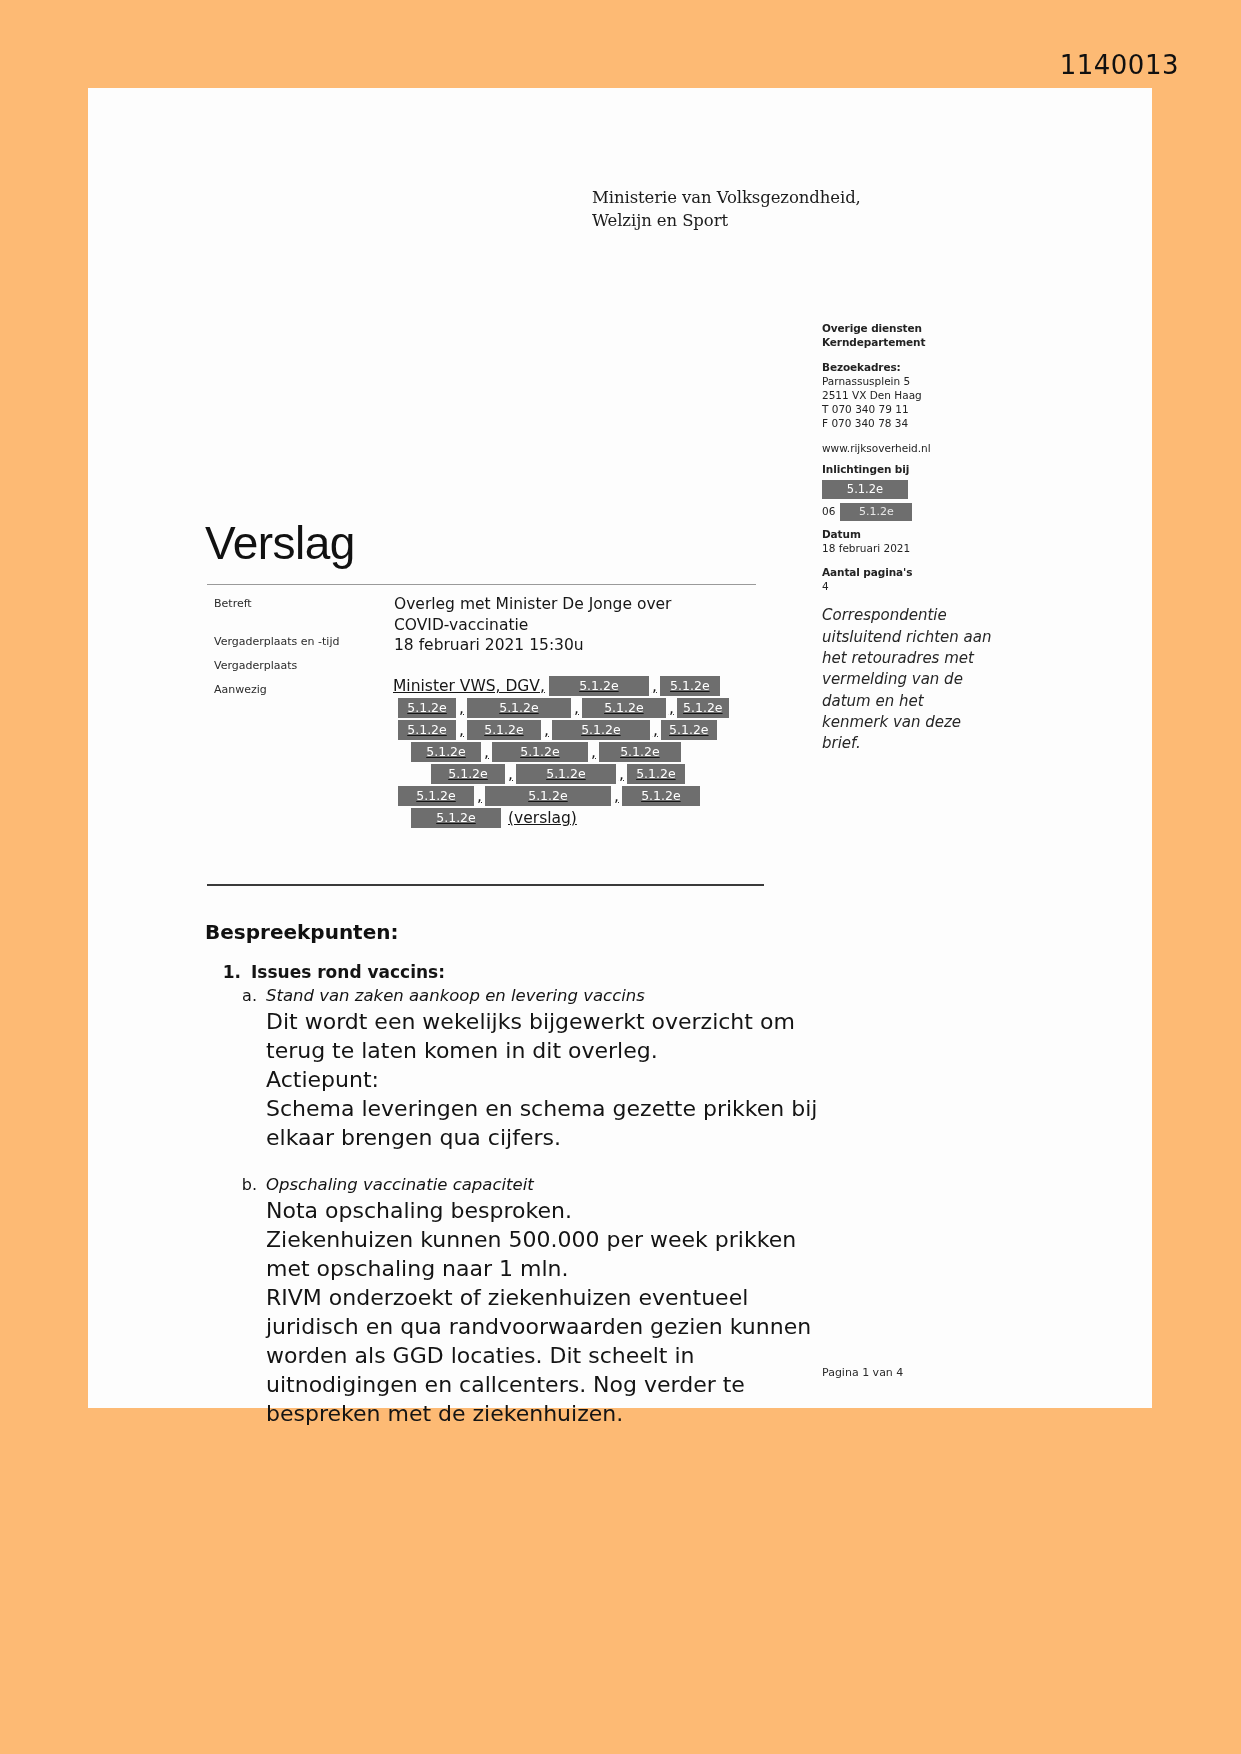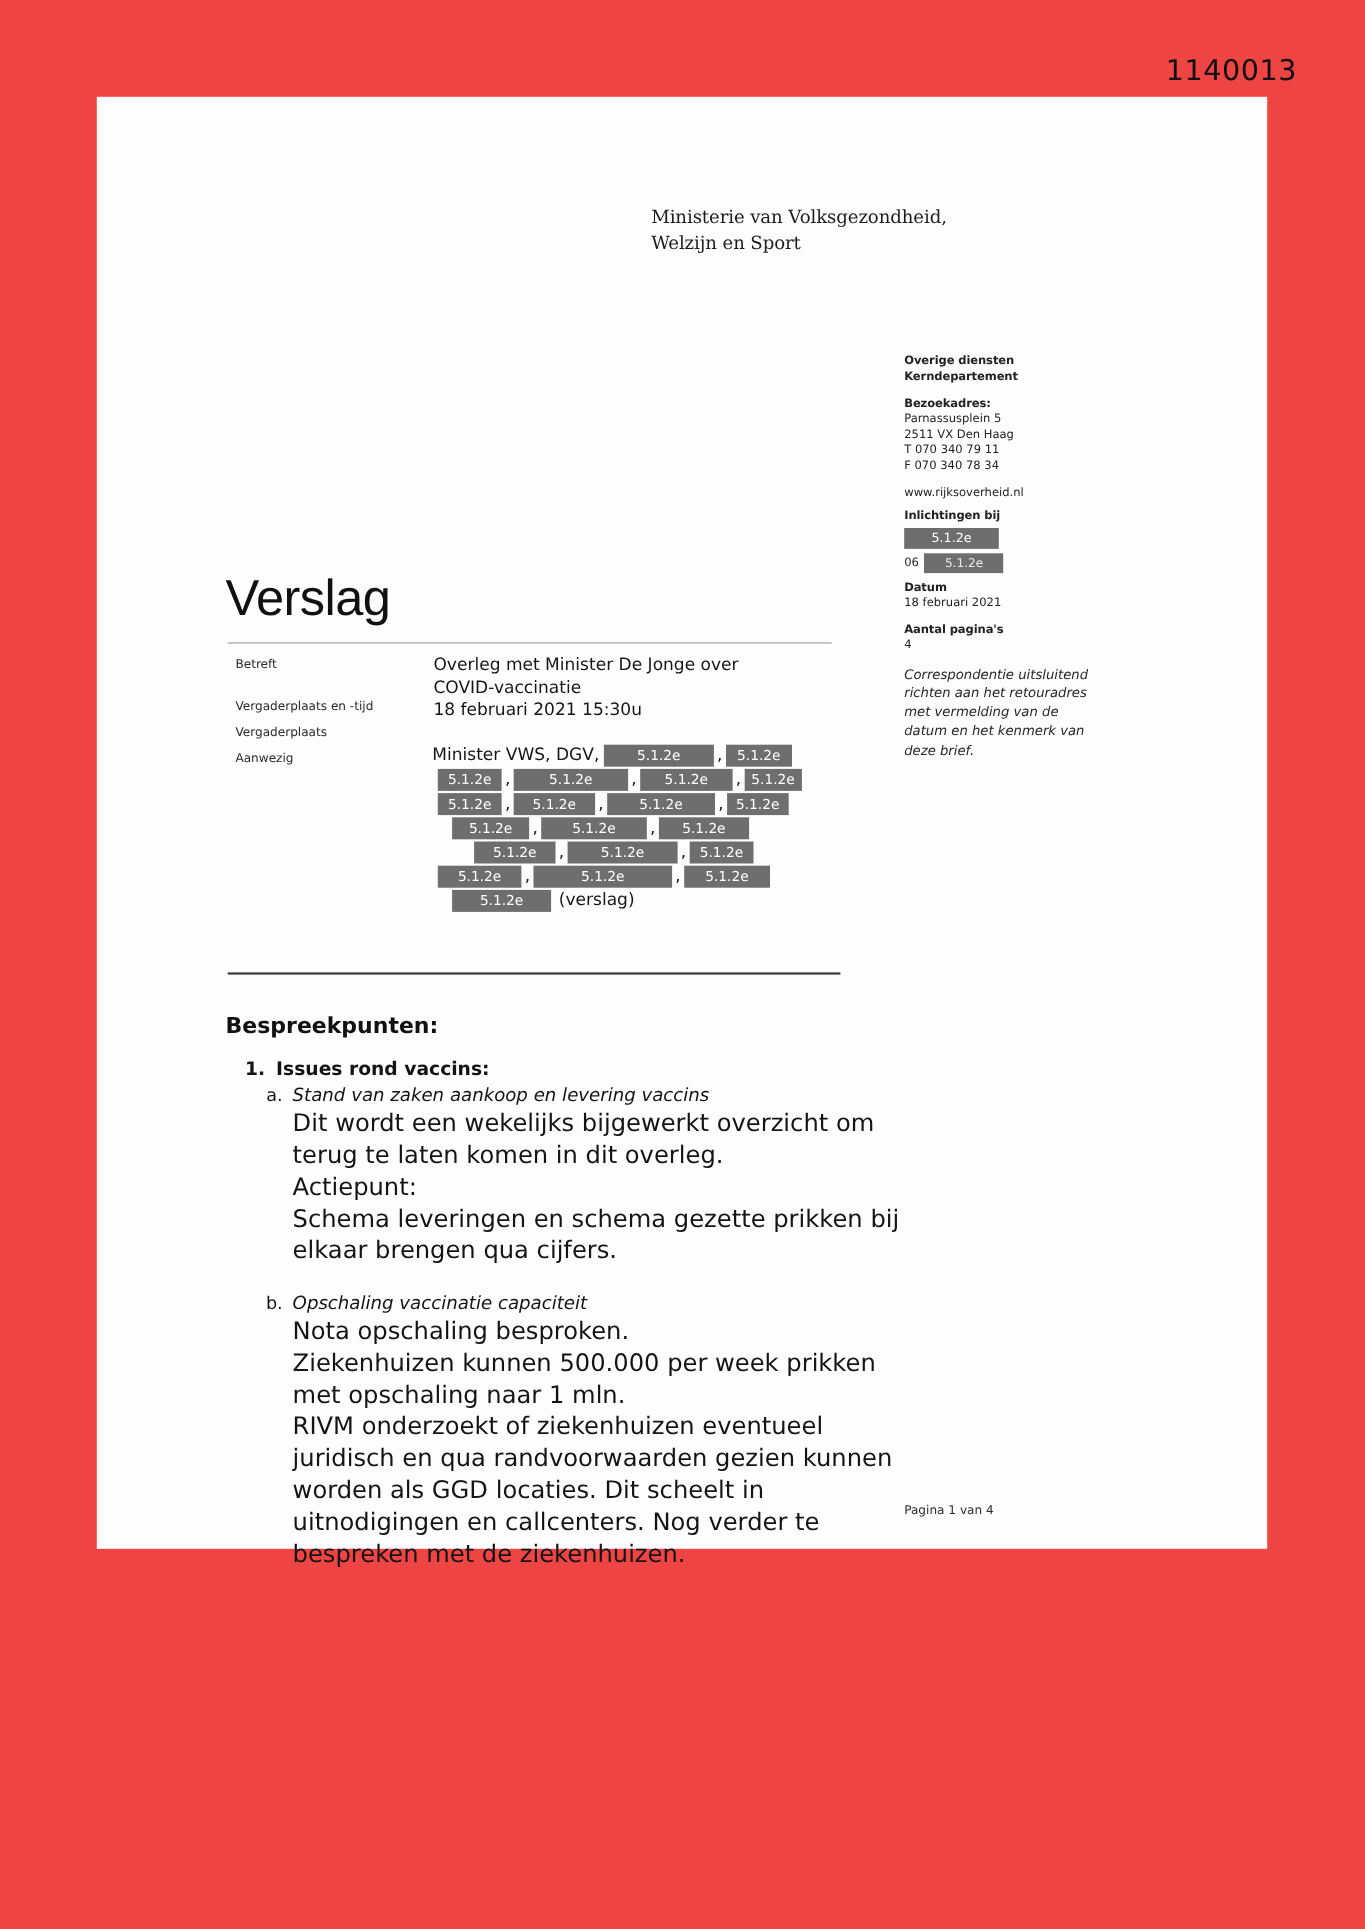--- a/index.html
+++ b/index.html
@@ -8,21 +8,21 @@
     background: #ffffff;
   }
   body {
     font-family: "DejaVu Sans", sans-serif;
     color: #1a1a1a;
   }
   .page {
     position: relative;
     width: 1241px;
     height: 1754px;
-    background: #ef4444;
+    background: #fdba74;
     overflow: hidden;
   }
   
   .scan-field {
     position: absolute;
     left: 88px;
     top: 88px;
     width: 1064px;
     height: 1320px;
     background: #fdfdfd;
@@ -63,21 +63,21 @@
     font-weight: bold;
     font-size: 10.5px;
     letter-spacing: -0.1px;
   }
   .meta-col .gap { height: 11px; }
   .meta-col .gap-sm { height: 7px; }
   .meta-col .line { white-space: nowrap; }
   .meta-col .url { font-size: 10.5px; }
   .meta-col .note {
     font-style: italic;
-    font-size: 12px;
+    font-size: 15px;
     line-height: 1.42;
     color: #262626;
   }
   .redact {
     display: inline-block;
     background: #6e6e6e;
     color: #ffffff;
     text-align: center;
     font-family: "DejaVu Sans", sans-serif;
     font-size: 11px;
@@ -162,24 +162,25 @@
     position: absolute;
     left: 393px;
     top: 676px;
     width: 372px;
     font-family: "DejaVu Sans", sans-serif;
     font-size: 15.5px;
     color: #161616;
   }
   .att-row {
     display: flex;
-    align-items: center;
+    align-items: flex-start;
     height: 21px;
     margin-bottom: 1px;
     white-space: nowrap;
+    text-decoration: underline;
   }
   .att-row .txt { padding-right: 4px; line-height: 21px; }
   .att-row .comma { padding: 0 3px; line-height: 21px; }
   .att-row .rb {
     background: #6e6e6e;
     color: #ffffff;
     text-align: center;
     font-size: 12.5px;
     line-height: 20px;
     height: 20px;

